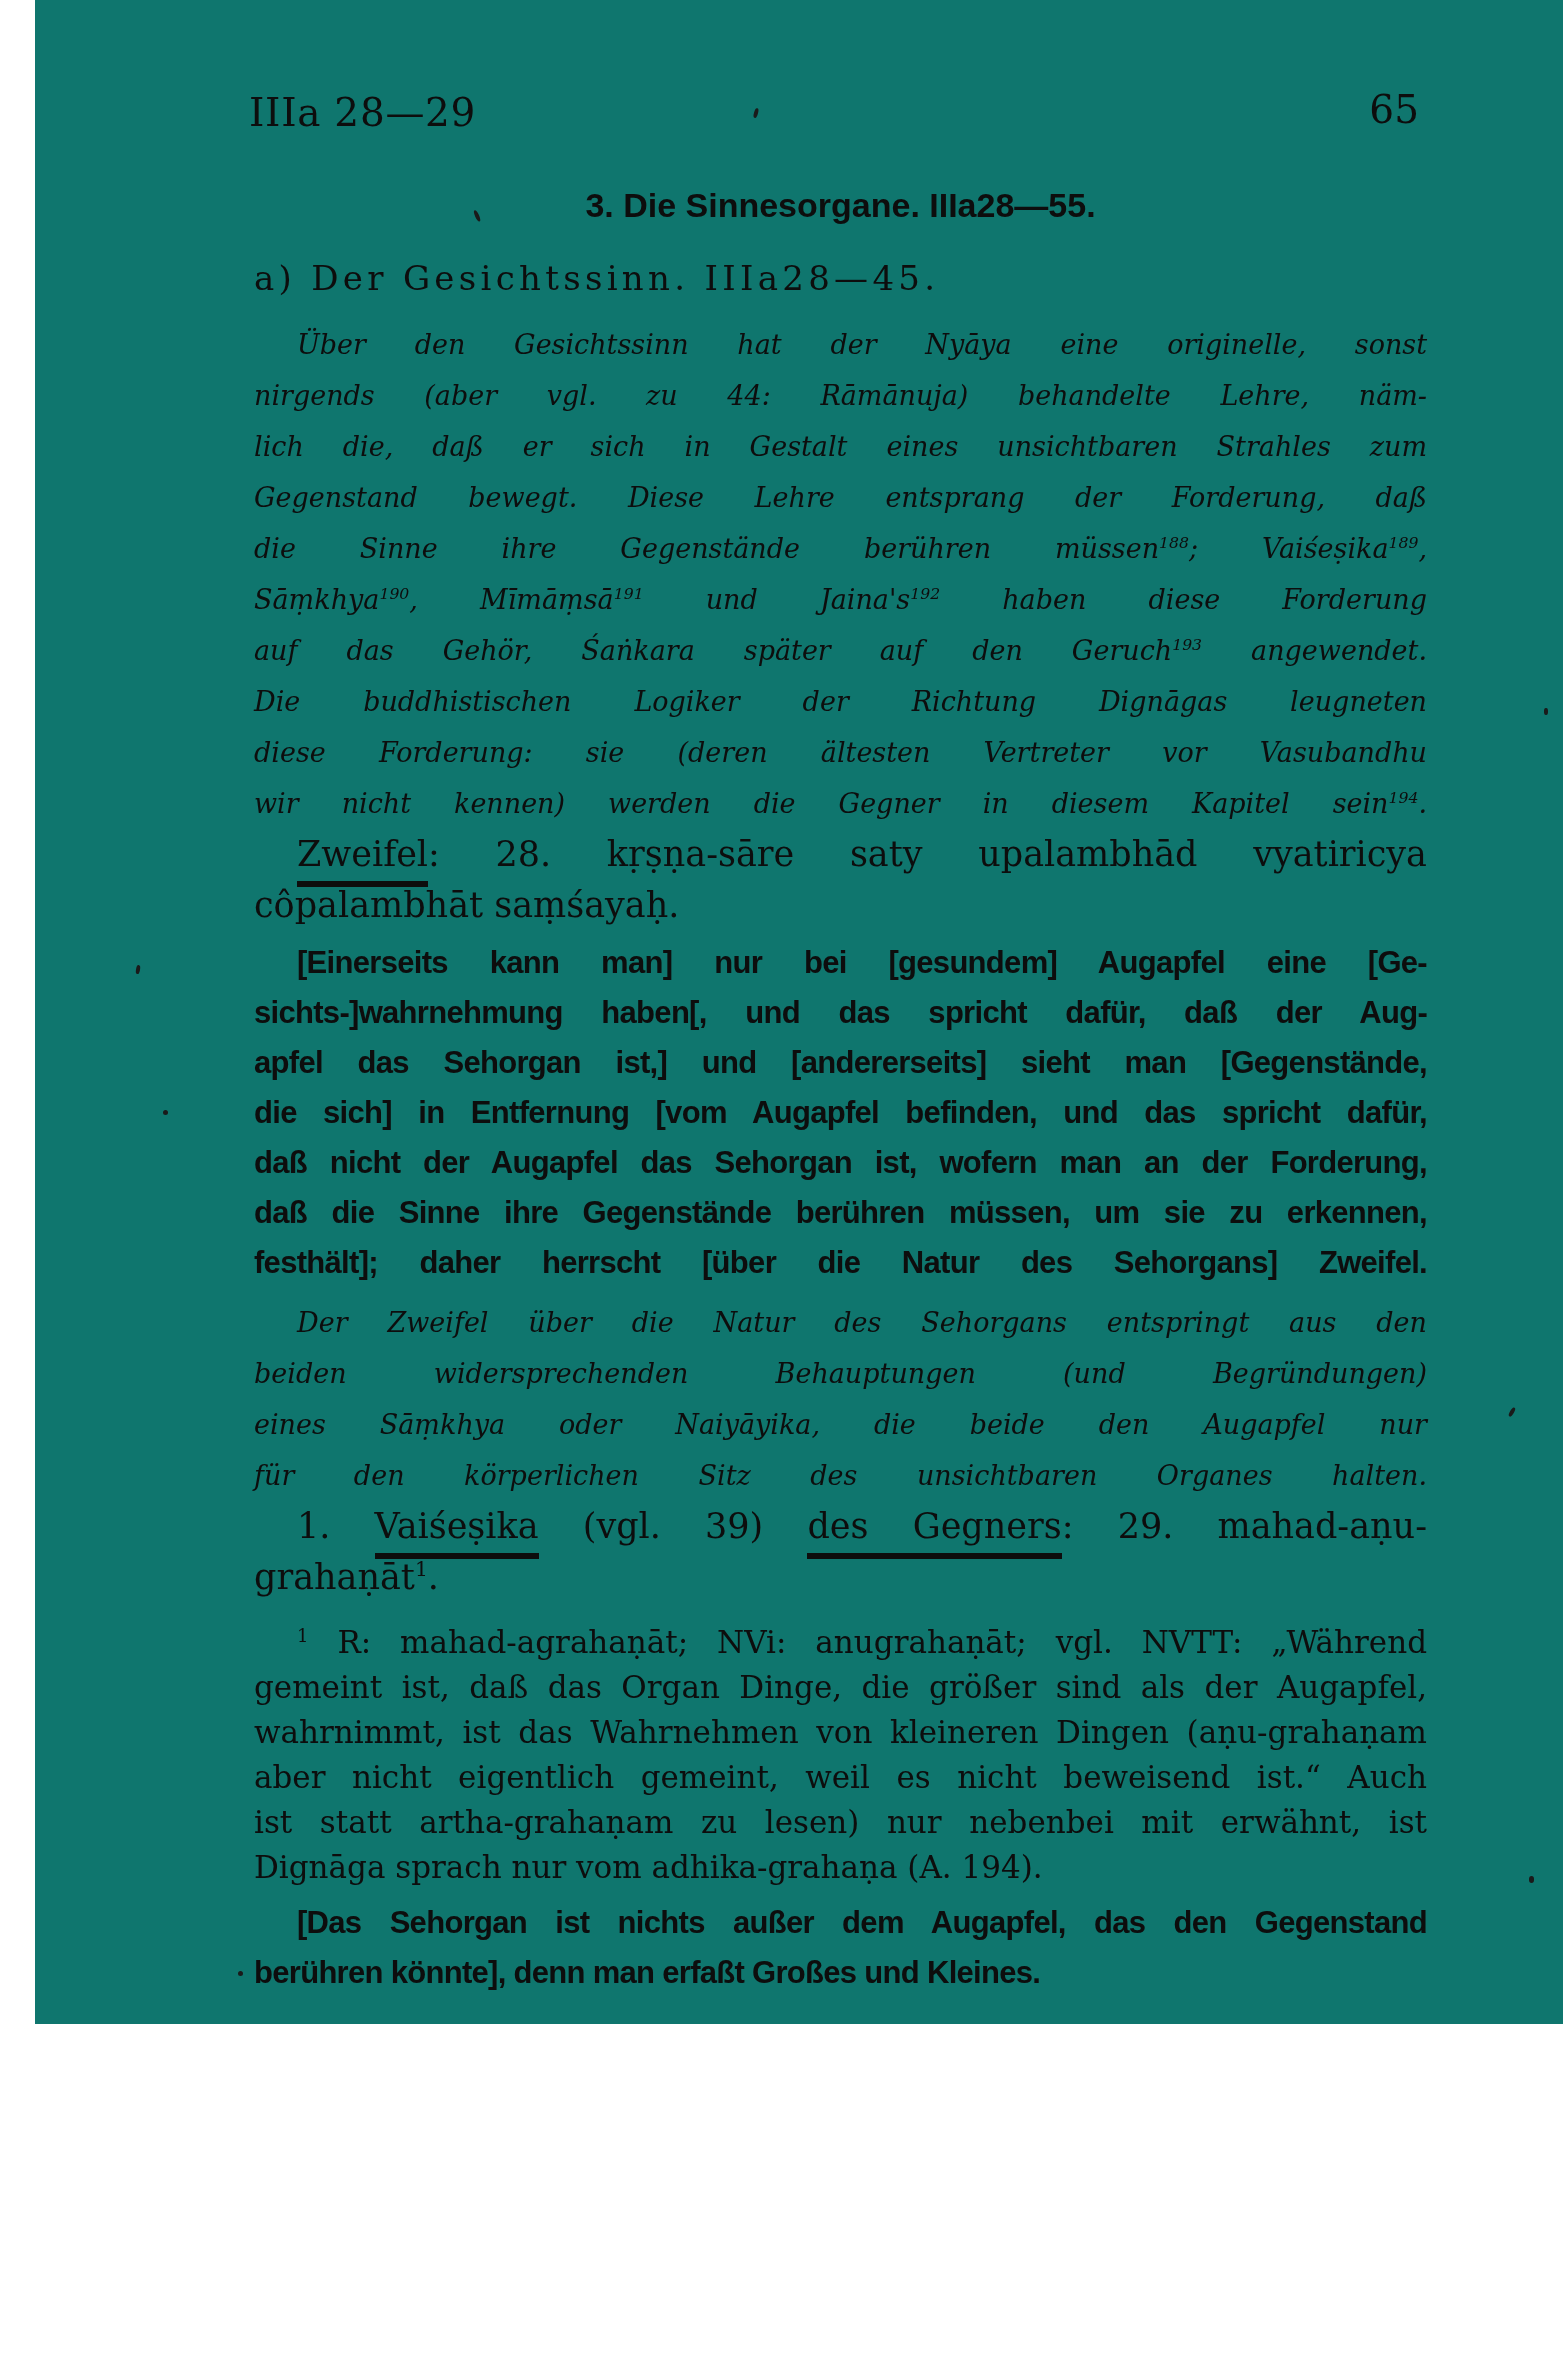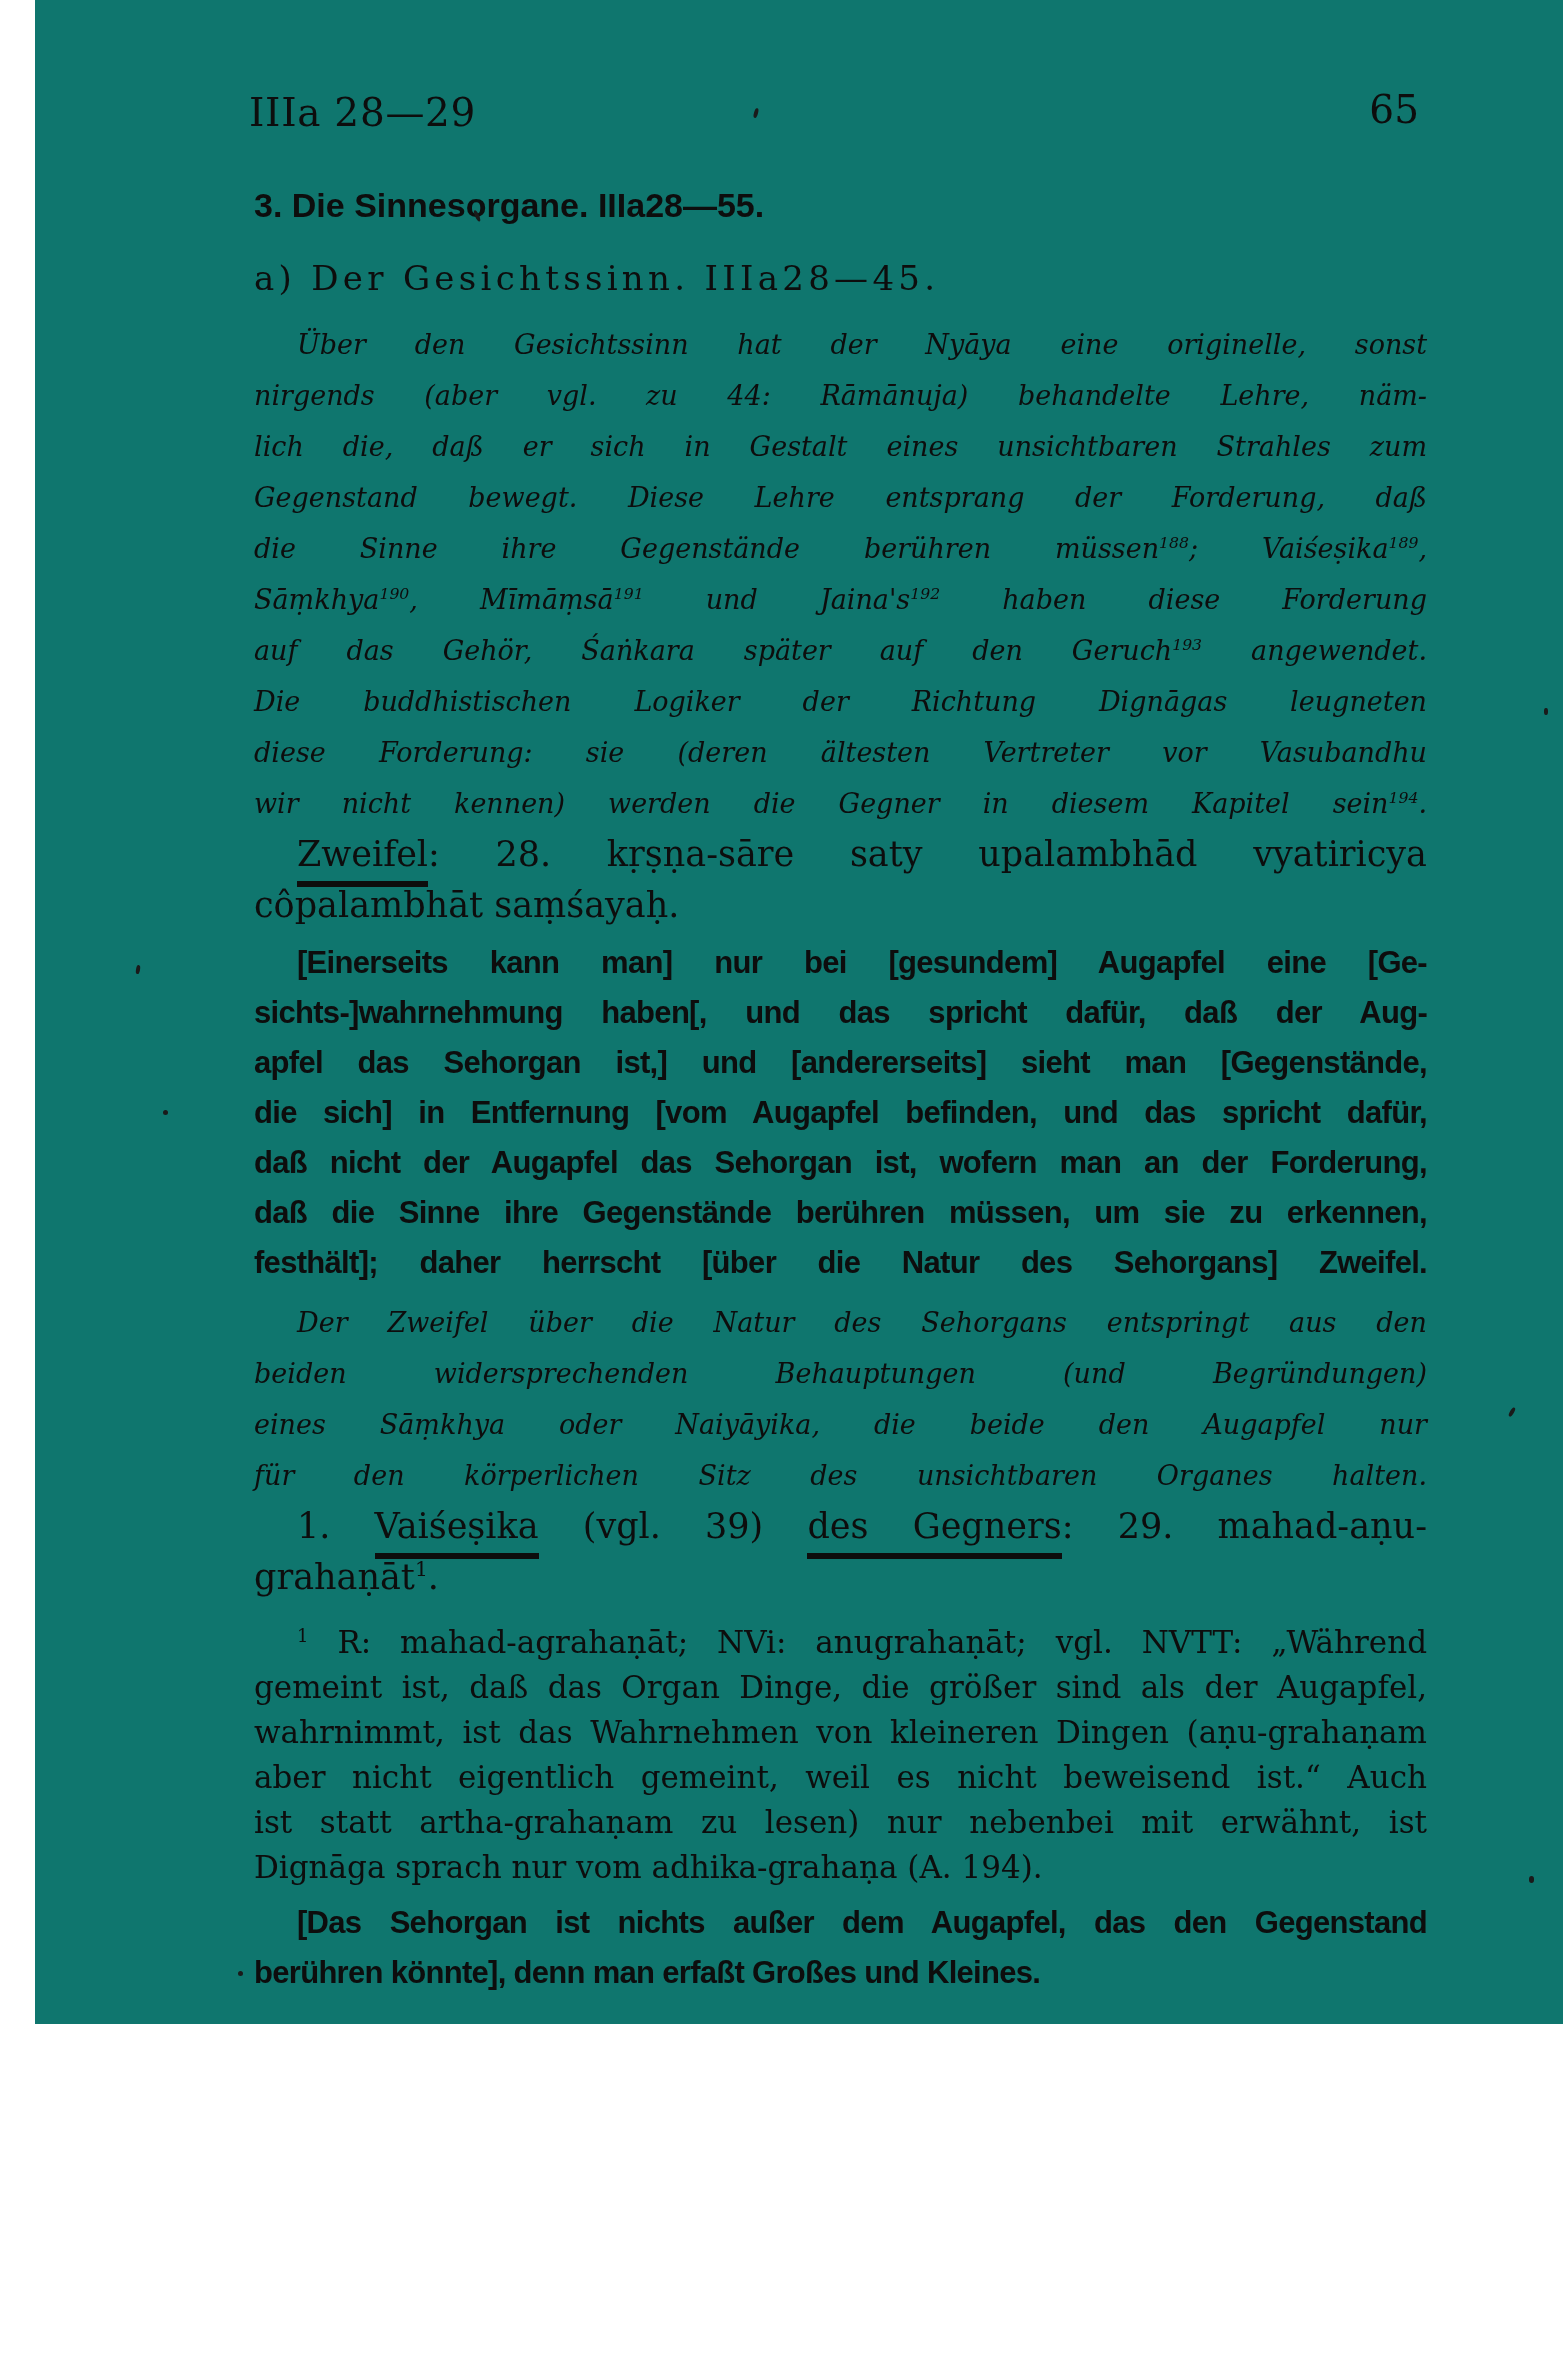--- a/index.html
+++ b/index.html
@@ -17,21 +17,21 @@
     position:absolute; top:91px; left:214px;
     font-size:39px; line-height:43px; letter-spacing:0.7px;
   }
   .runhead-right {
     position:absolute; top:88px; right:180px;
     font-size:39px; line-height:43px;
   }
   
   .h1 {
     position:absolute; top:185px; left:219px; width:1173px;
-    text-align:left;
+    text-align:center;
     font-family:"Liberation Sans","DejaVu Sans",sans-serif;
     font-weight:700; font-size:34px; line-height:40px; letter-spacing:0px;
   }
   .h2 {
     position:absolute; top:257px; left:219px; width:1173px;
     text-align:left;
     font-size:34px; line-height:42px; letter-spacing:4.3px;
   }
   
   .bodycol {

